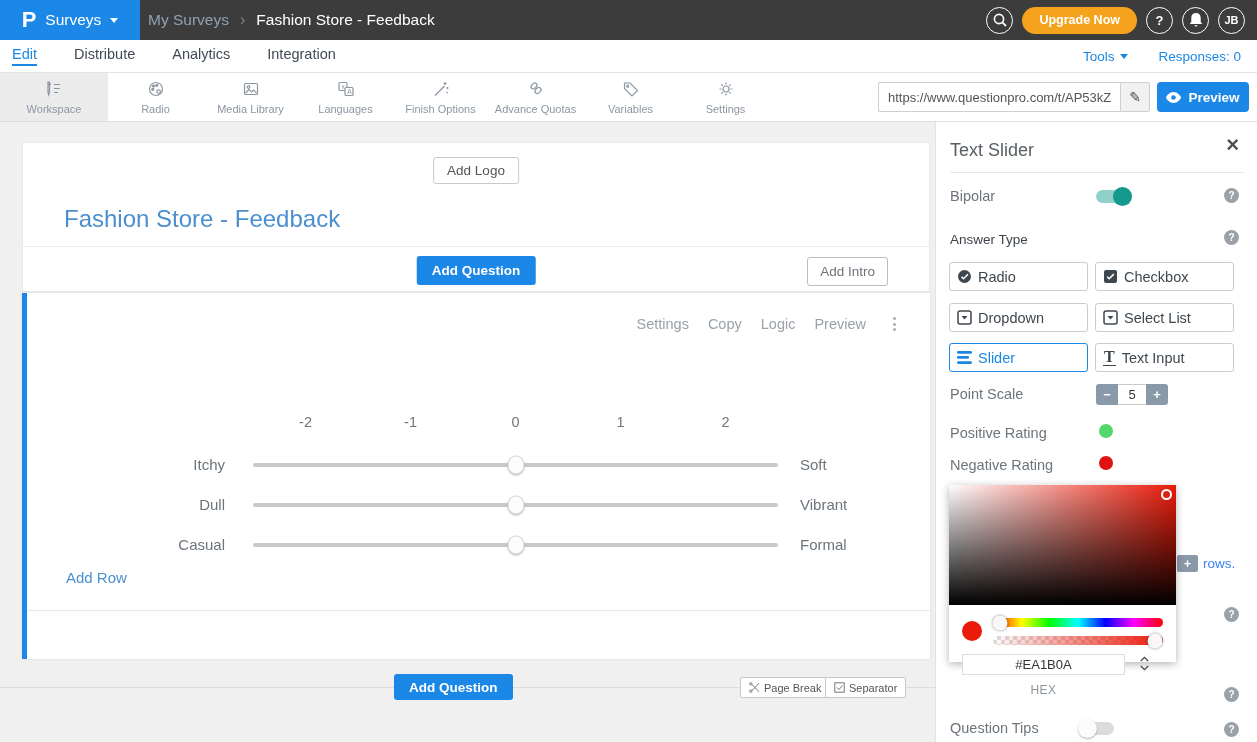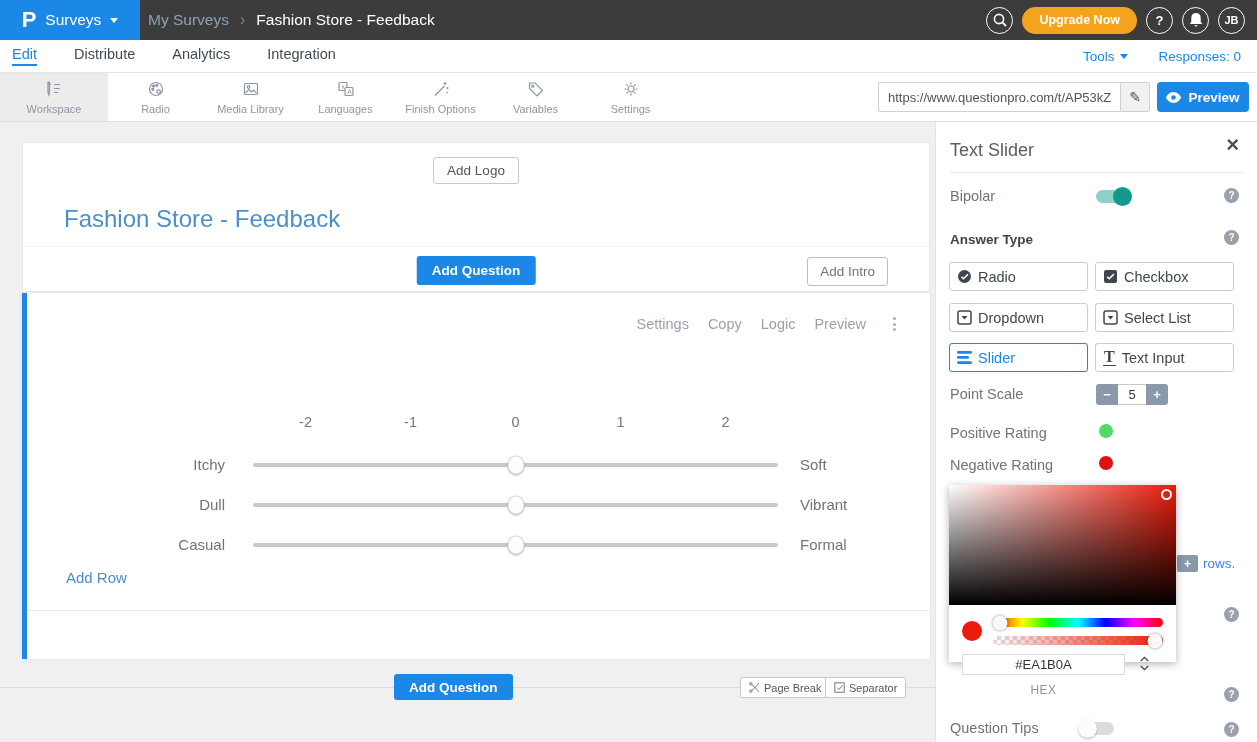--- a/index.html
+++ b/index.html
@@ -83,21 +83,21 @@
   .mini-btn{position:absolute;top:555px;height:21px;background:#fff;border:1px solid #c9c9c9;border-radius:2px;color:#555;font-size:11px;display:flex;align-items:center;gap:4px;padding:0 8px;cursor:pointer;z-index:2}
   .pb{left:740px}.sep{left:825px}
 
   
   .panel{position:absolute;left:935px;right:0;top:0;bottom:0;background:#fff;border-left:1px solid #e3e3e3}
   .panel-title{position:absolute;left:14px;top:18px;font-size:18px;color:#586066}
   .panel-close{position:absolute;right:18px;top:12px;font-size:22px;font-weight:bold;color:#4b5258;cursor:pointer;line-height:1}
   .panel-hr{position:absolute;left:14px;right:14px;top:50px;border-top:1px solid #e7e7e7}
   .prow-label{position:absolute;left:14px;font-size:14.5px;color:#6d747b;white-space:nowrap}
   .help-dot{position:absolute;right:18px;width:15px;height:15px;border-radius:50%;background:#9aa1a8;color:#fff;font-size:10px;font-weight:bold;display:flex;align-items:center;justify-content:center;cursor:pointer}
-  .answer-label{position:absolute;left:14px;top:110px;font-size:13.5px;font-weight:bold;color:#3d444b}
+  .answer-label{position:absolute;left:14px;top:110px;font-size:13.5px;font-weight:normal;color:#3d444b}
   .atype-btn{position:absolute;width:139px;height:29px;border:1px solid #c8cdd2;border-radius:3px;background:#fff;display:flex;align-items:center;gap:6px;padding-left:7px;font-size:14.5px;color:#3f474e;cursor:pointer}
   .atype-btn.selected{border:1.5px solid var(--brand-blue);color:var(--brand-blue)}
   .atype-icon{display:flex;align-items:center}
   .ticon{font-family:"Liberation Serif",serif;font-weight:bold;font-size:16px;line-height:1;border-bottom:1px solid currentColor;padding:0 1px}
   .stepper{position:absolute;left:160px;top:262px;height:21px;display:flex}
   .step-btn{width:22px;background:#8a99a9;color:#fff;display:flex;align-items:center;justify-content:center;font-size:13px;font-weight:bold;cursor:pointer}
   .step-btn.minus{border-radius:3px 0 0 3px}
   .step-btn.plus{border-radius:0 3px 3px 0}
   .step-input{width:28px;border:1px solid #c9c9c9;border-left:none;border-right:none;text-align:center;font-size:13px;color:#333;outline:none;font-family:inherit;padding:0}
   .rating-dot{position:absolute;left:163px;width:14px;height:14px;border-radius:50%;cursor:pointer}
@@ -215,20 +215,27 @@
     </div>
     <div class="tool-item">
       <svg width="20" height="20" viewBox="0 0 20 20">
           <path d="M4 16.5L13.5 7"></path>
           <path d="M14 3v3M12.5 4.5h3M16.5 8v2M15.5 9h2M15.5 13l1.2 1.2"></path>
         </svg>
       <span class="tlabel">Finish Options</span>
     </div>
     <div class="tool-item">
       <svg width="20" height="20" viewBox="0 0 20 20">
+          <ellipse cx="8" cy="7" rx="3.4" ry="2.4" transform="rotate(-45 8 7)"></ellipse>
+          <ellipse cx="12" cy="11.5" rx="3.4" ry="2.4" transform="rotate(-45 12 11.5)"></ellipse>
+        </svg>
+      <span class="tlabel">Advance Quotas</span>
+    </div>
+    <div class="tool-item">
+      <svg width="20" height="20" viewBox="0 0 20 20">
           <path d="M3.5 4h5.5l7.5 7.5-5.5 5.5L3.5 9.5z"></path>
           <circle cx="6.7" cy="7.2" r="1"></circle>
         </svg>
       <span class="tlabel">Variables</span>
     </div>
     <div class="tool-item">
       <svg width="20" height="20" viewBox="0 0 20 20">
           <circle cx="10" cy="10" r="3"></circle>
           <path d="M10 3.5v2M10 14.5v2M3.5 10h2M14.5 10h2M5.4 5.4l1.4 1.4M13.2 13.2l1.4 1.4M14.6 5.4l-1.4 1.4M6.8 13.2l-1.4 1.4"></path>
         </svg>

